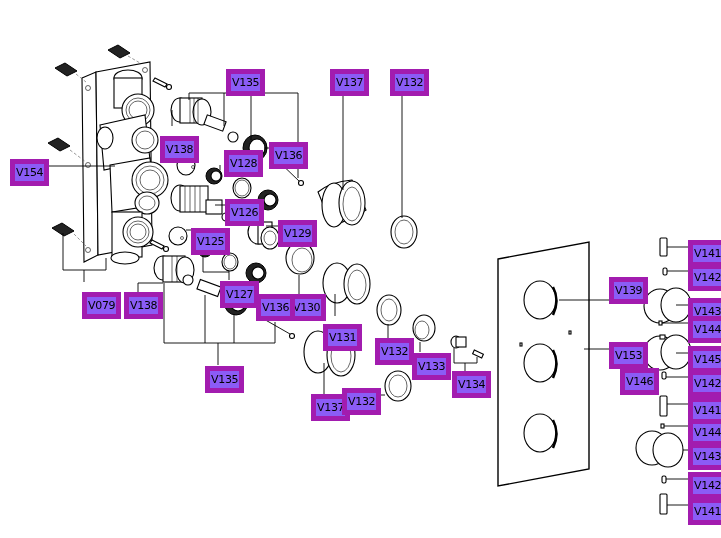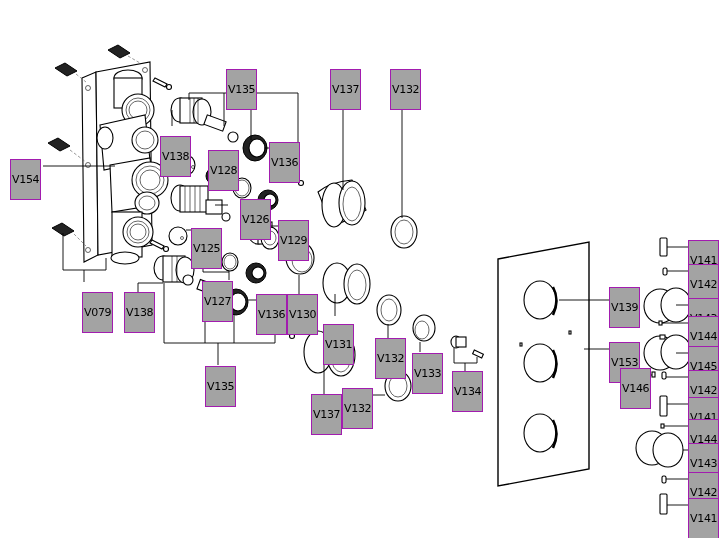--- a/index.html
+++ b/index.html
@@ -1,20 +1,20 @@
 <!DOCTYPE html>
 <html><head>
 <meta charset="utf-8">
 <style>
   html, body { margin:0; padding:0; background:#ffffff; }
   body { width:721px; height:538px; position:relative; overflow:hidden; font-family:"DejaVu Sans", sans-serif; }
   #diagram { position:absolute; left:0; top:0; width:721px; height:538px; }
   .lbl {
-    position:absolute; height:13px; line-height:13px; padding:13px 1px;
-    border:1px solid #a21caf; background:#a3a3a3; color:#000;
+    position:absolute; height:13px; line-height:13px; padding:2px 1px;
+    border:5px solid #a21caf; background:#8b5cf6; color:#000;
     font-family:"DejaVu Sans", sans-serif; font-size:11px; letter-spacing:-0.3px;
     white-space:nowrap;
   }
   svg .p { fill:#fff; stroke:#000; stroke-width:1.1; }
   svg .pd { fill:#222; stroke:#000; stroke-width:1; }
   svg .ln { fill:none; stroke:#000; stroke-width:0.9; }
   svg .th { fill:none; stroke:#000; stroke-width:0.6; }
   svg .dash { fill:none; stroke:#555; stroke-width:0.6; stroke-dasharray:3 2; }
 </style>
 </head>
@@ -273,38 +273,38 @@
     <line class="ln" x1="666" y1="479" x2="688" y2="479"></line>
     <line class="ln" x1="667" y1="505" x2="688" y2="505"></line>
   </g>
 </svg>
 
 <div class="lbl" style="left:10px;top:159px">V154</div>
 <div class="lbl" style="left:82px;top:292px">V079</div>
 <div class="lbl" style="left:160px;top:136px">V138</div>
 <div class="lbl" style="left:226px;top:69px">V135</div>
 <div class="lbl" style="left:269px;top:142px">V136</div>
-<div class="lbl" style="left:208px;top:150px">V128</div>
-<div class="lbl" style="left:240px;top:199px">V126</div>
+<div class="lbl" style="left:224px;top:150px">V128</div>
+<div class="lbl" style="left:225px;top:199px">V126</div>
 <div class="lbl" style="left:191px;top:228px">V125</div>
 <div class="lbl" style="left:278px;top:220px">V129</div>
-<div class="lbl" style="left:202px;top:281px">V127</div>
+<div class="lbl" style="left:220px;top:281px">V127</div>
 <div class="lbl" style="left:287px;top:294px">V130</div>
 <div class="lbl" style="left:124px;top:292px">V138</div>
 <div class="lbl" style="left:256px;top:294px">V136</div>
 <div class="lbl" style="left:205px;top:366px">V135</div>
 <div class="lbl" style="left:330px;top:69px">V137</div>
 <div class="lbl" style="left:390px;top:69px">V132</div>
 <div class="lbl" style="left:323px;top:324px">V131</div>
 <div class="lbl" style="left:375px;top:338px">V132</div>
 <div class="lbl" style="left:412px;top:353px">V133</div>
 <div class="lbl" style="left:452px;top:371px">V134</div>
 <div class="lbl" style="left:311px;top:394px">V137</div>
 <div class="lbl" style="left:342px;top:388px">V132</div>
-<div class="lbl" style="left:609px;top:287px">V139</div>
+<div class="lbl" style="left:609px;top:277px">V139</div>
 <div class="lbl" style="left:609px;top:342px">V153</div>
 <div class="lbl" style="left:688px;top:240px">V141</div>
 <div class="lbl" style="left:688px;top:264px">V142</div>
 <div class="lbl" style="left:688px;top:298px">V143</div>
 <div class="lbl" style="left:688px;top:316px">V144</div>
 <div class="lbl" style="left:688px;top:346px">V145</div>
 <div class="lbl" style="left:620px;top:368px">V146</div>
 <div class="lbl" style="left:688px;top:370px">V142</div>
 <div class="lbl" style="left:688px;top:397px">V141</div>
 <div class="lbl" style="left:688px;top:419px">V144</div>

